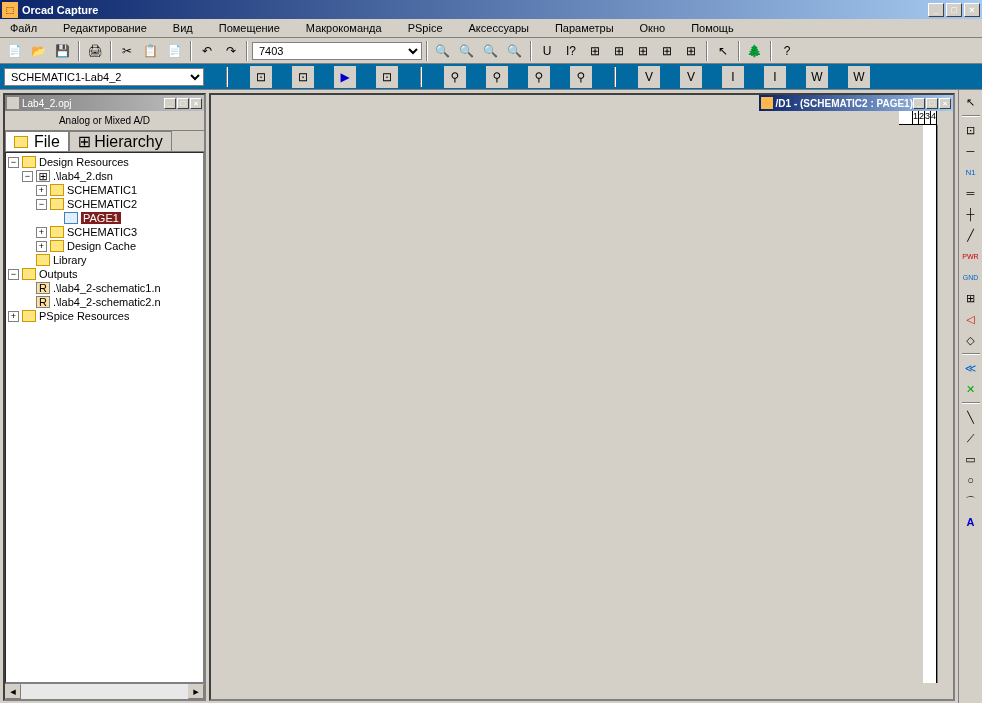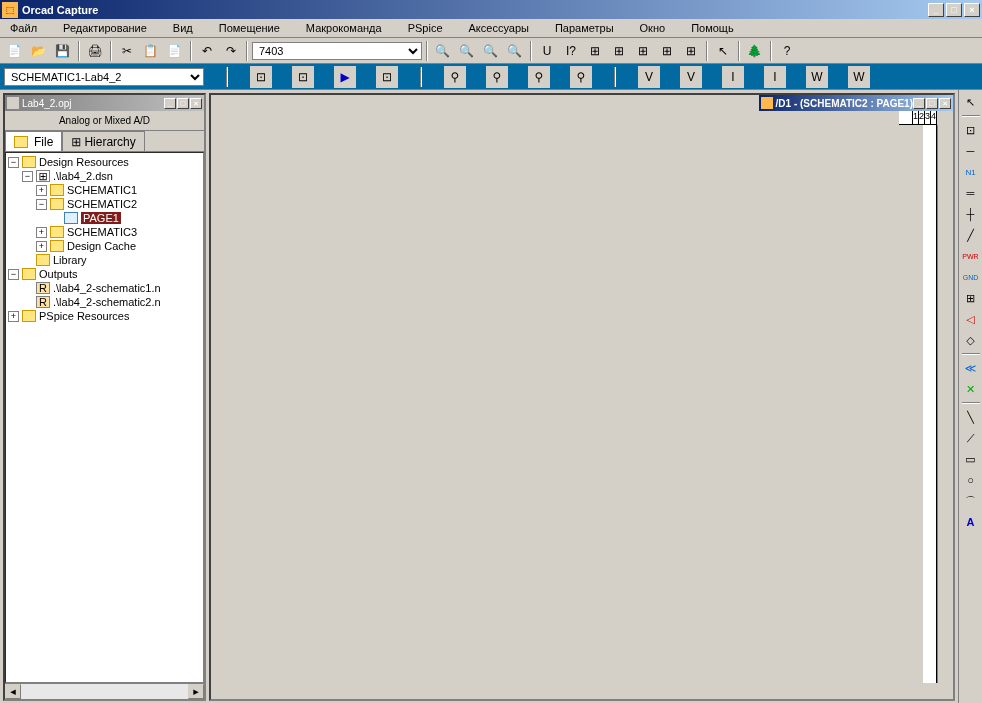--- a/index.html
+++ b/index.html
@@ -17,21 +17,21 @@
 .tb-sep { width: 2px; height: 20px; border-left: 1px solid #808080; border-right: 1px solid #fff; margin: 0 2px; }
 .tb-select { height: 18px; border: 1px solid #808080; background: #fff; font-size: 11px; padding: 0 2px; }
 .main-area { display: flex; height: 614px; }
 .project-panel { width: 203px; background: #d4d0c8; border: 2px solid #808080; border-top-color: #404040; border-left-color: #404040; margin: 3px 0 3px 3px; display: flex; flex-direction: column; }
 .proj-title { background: linear-gradient(to right, #808080, #c0c0c0); color: #fff; height: 16px; display: flex; align-items: center; padding: 0 2px; font-size: 10px; }
 .proj-title-icon { width: 12px; height: 12px; background: #d4d0c8; margin-right: 3px; }
 .proj-title span { flex: 1; }
 .proj-mini-controls { display: flex; gap: 1px; }
 .proj-subtitle { background: #d4d0c8; height: 20px; display: flex; align-items: center; justify-content: center; font-size: 10px; border-bottom: 1px solid #808080; }
 .proj-tabs { display: flex; height: 21px; background: #d4d0c8; border-bottom: 1px solid #808080; }
-.proj-tab { padding: 3px 8px; border: 1px solid #808080; border-bottom: none; background: #d4d0c8; display: flex; align-items: center; gap: 3px; font-size: 12px; cursor: pointer; }
+.proj-tab { padding: 3px 8px; border: 1px solid #808080; border-bottom: none; background: #d4d0c8; display: flex; align-items: center; gap: 3px; font-size: 16px; cursor: pointer; }
 .proj-tab.active { background: #fff; }
 .proj-tree { flex: 1; background: #fff; border: 1px inset #808080; overflow: auto; padding: 2px; }
 .tree-item { display: flex; align-items: center; padding: 1px 0; font-size: 11px; white-space: nowrap; cursor: pointer; }
 .tree-toggle { width: 11px; height: 11px; border: 1px solid #808080; display: flex; align-items: center; justify-content: center; font-size: 9px; margin-right: 3px; background: #fff; line-height: 1; }
 .tree-spacer { width: 14px; display: inline-block; }
 .tree-icon { width: 14px; height: 12px; margin-right: 3px; display: inline-flex; align-items: center; justify-content: center; }
 .folder-icon { background: #ffe680; border: 1px solid #cc9900; }
 .file-icon { background: #fff; border: 1px solid #808080; }
 .page-icon { background: #e0f0ff; border: 1px solid #4080c0; }
 .proj-scroll { height: 16px; background: #d4d0c8; border-top: 1px solid #808080; display: flex; }

